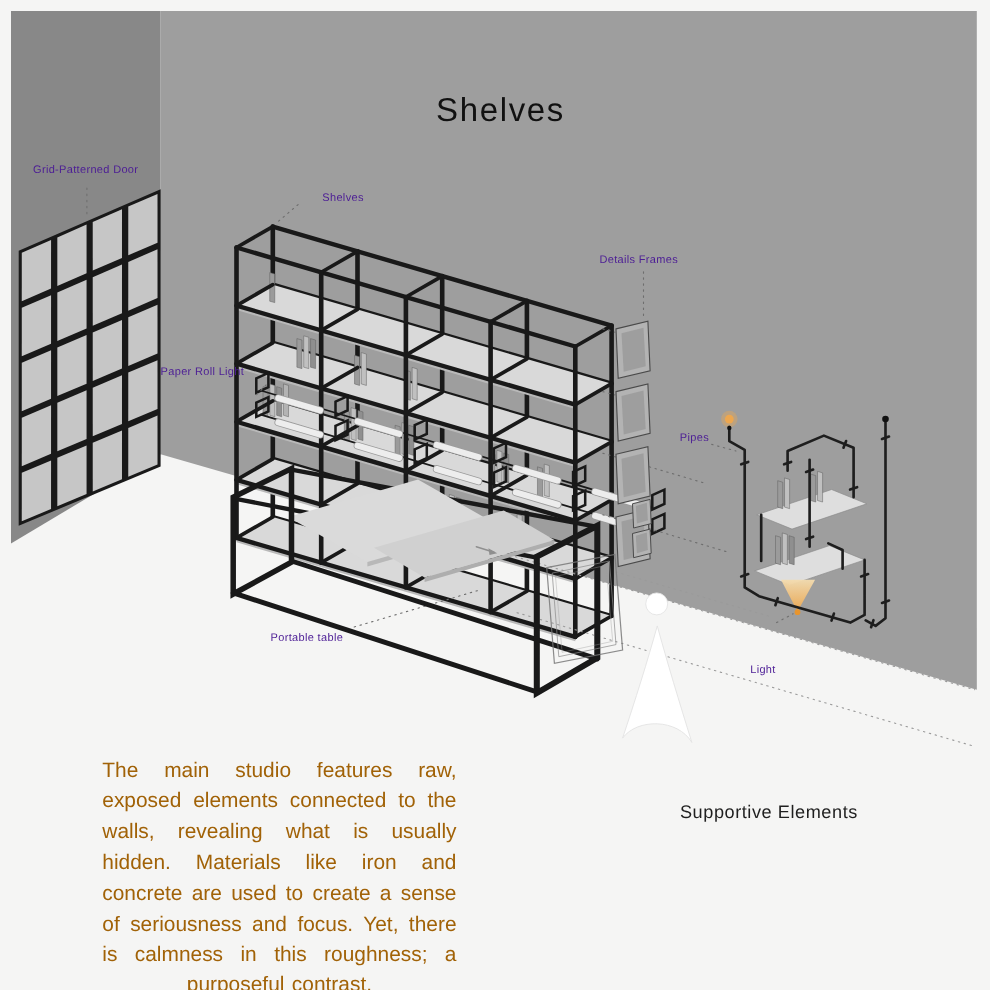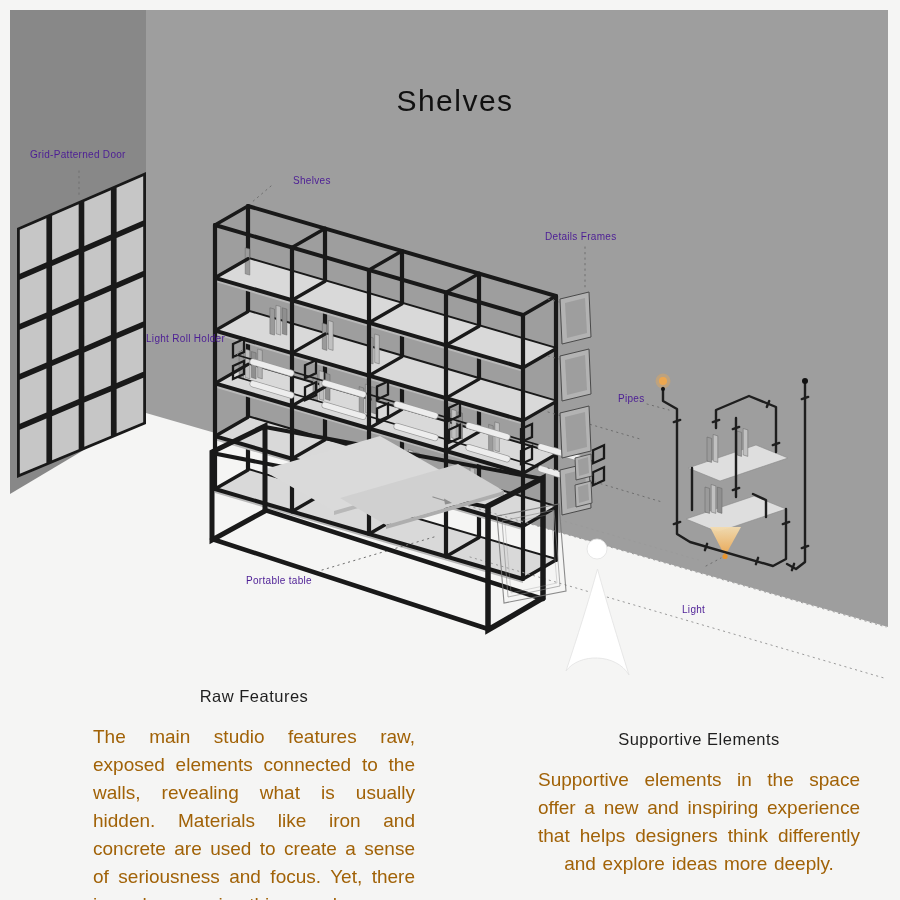--- a/index.html
+++ b/index.html
@@ -280,26 +280,24 @@
         <circle cx="597" cy="549" r="10" fill="#ffffff" stroke="#e2e2e2" stroke-width="0.8"></circle>
         <path d="M 597.5,569 C 589,600 577,638 566,671 C 579,653 616,653 629,675 C 618,640 606,600 597.5,569 Z" fill="#ffffff" stroke="#e2e2e2" stroke-width="0.8"></path>
       </g>
     </svg>
 
   <div class="title">Shelves</div>
 
   <div class="lbl" id="lbl-door">Grid-Patterned Door</div>
   <div class="lbl" id="lbl-shelves">Shelves</div>
   <div class="lbl" id="lbl-modular">Details Frames</div>
-  <div class="lbl" id="lbl-paper">Light Roll Holder</div>
+  <div class="lbl" id="lbl-paper">Paper Roll Light</div>
   <div class="lbl" id="lbl-pipes">Pipes</div>
   <div class="lbl" id="lbl-table">Portable table</div>
   <div class="lbl" id="lbl-light">Light</div>
 
   <div class="col" id="raw">
-    <h3>Raw Features</h3>
     <p>The main studio features raw, exposed elements connected to the walls, revealing what is usually hidden. Materials like iron and concrete are used to create a sense of seriousness and focus. Yet, there is calmness in this roughness; a purposeful contrast.</p>
   </div>
   <div class="col" id="sup">
     <h3>Supportive Elements</h3>
-    <p>Supportive elements in the space offer a new and inspiring experience that helps designers think differently and explore ideas more deeply.</p>
   </div>
 </div>
 
 </body></html>

